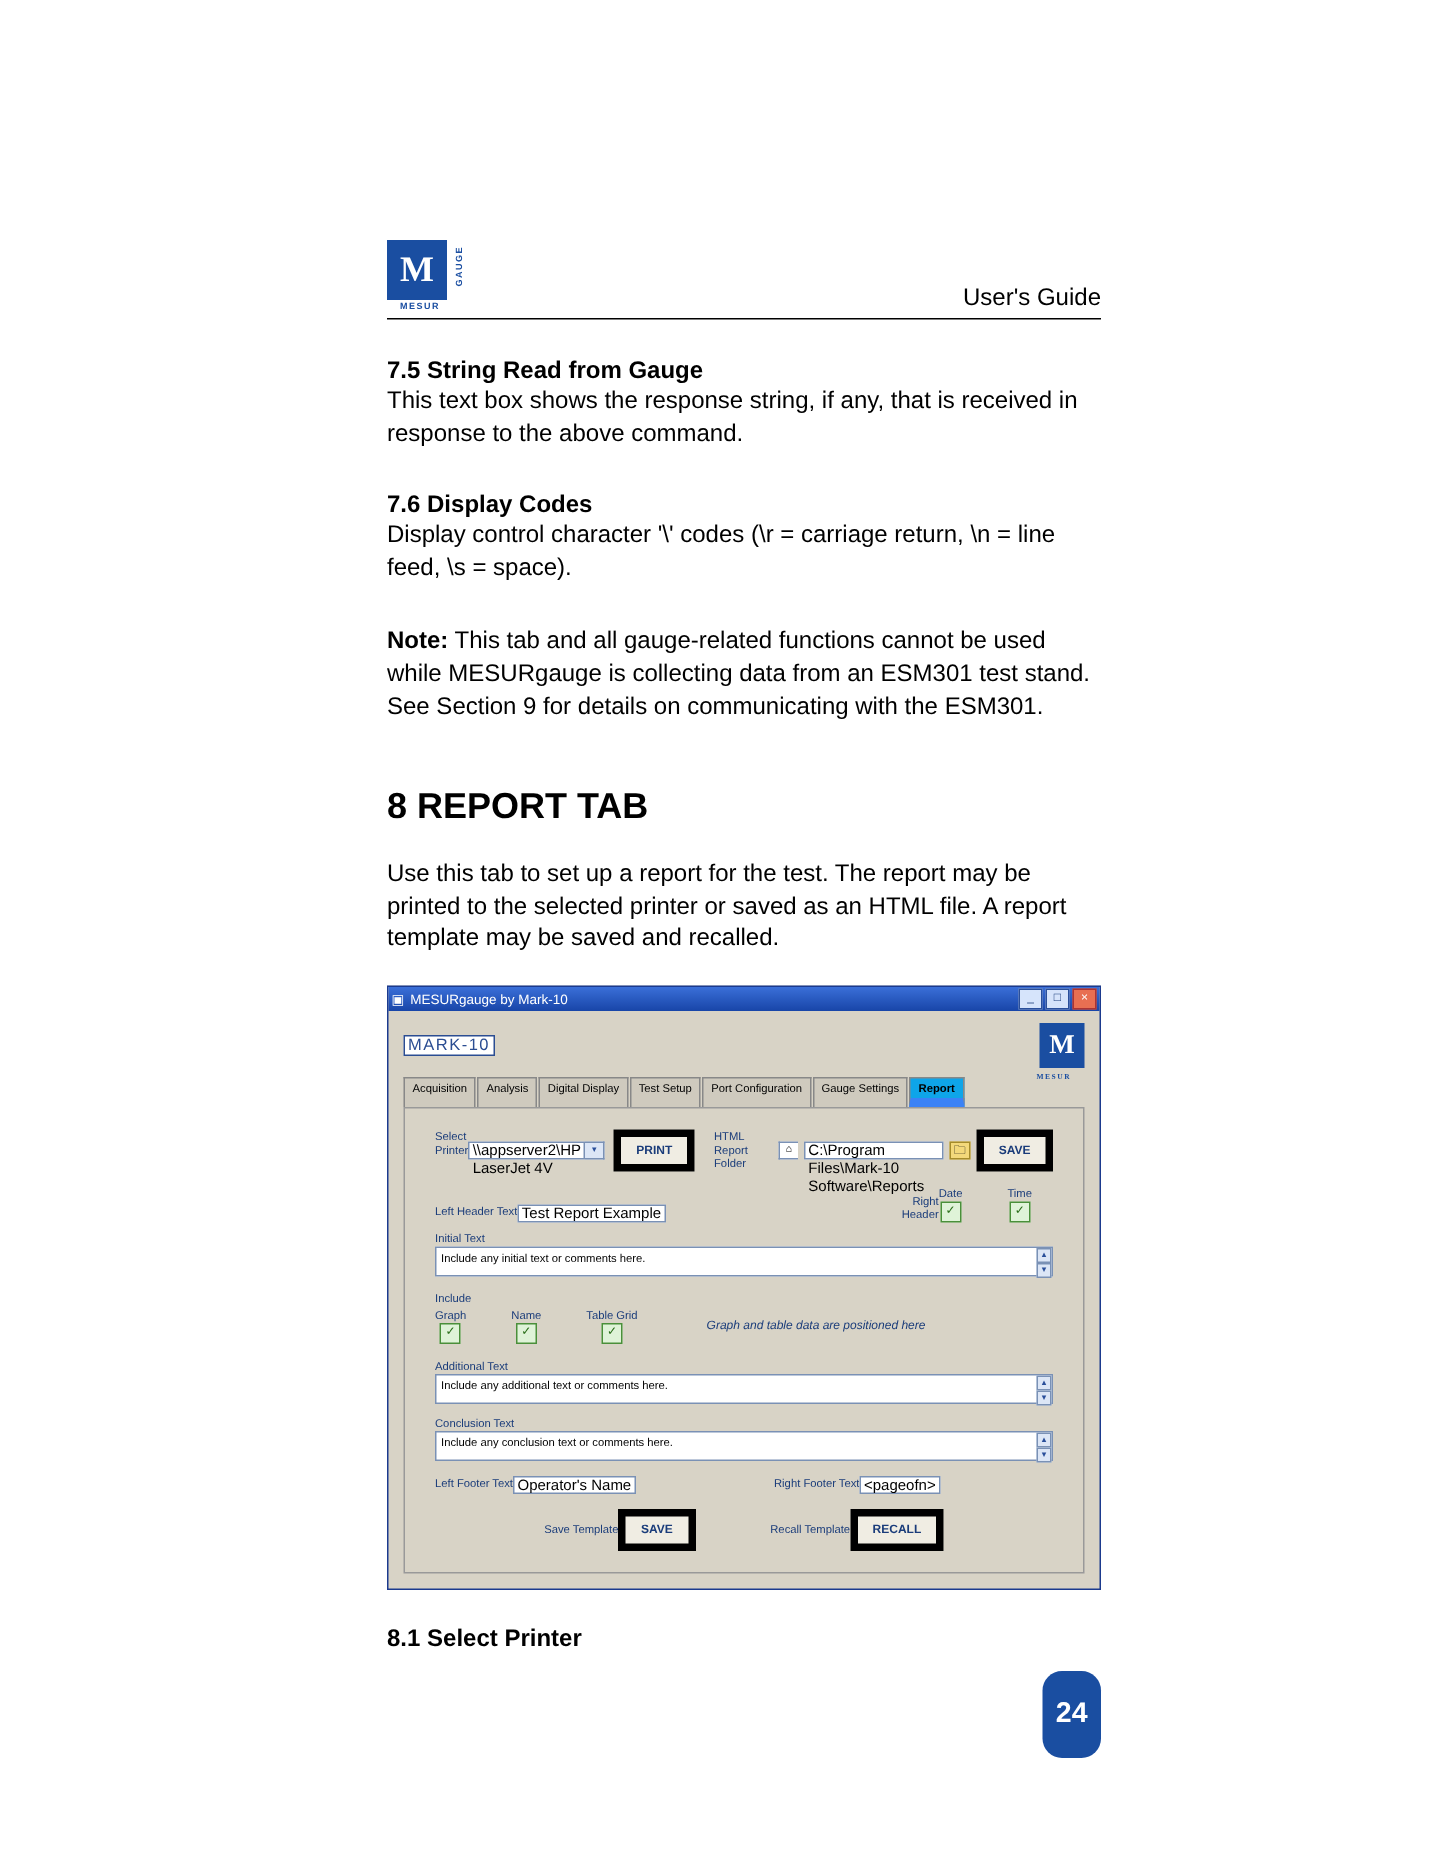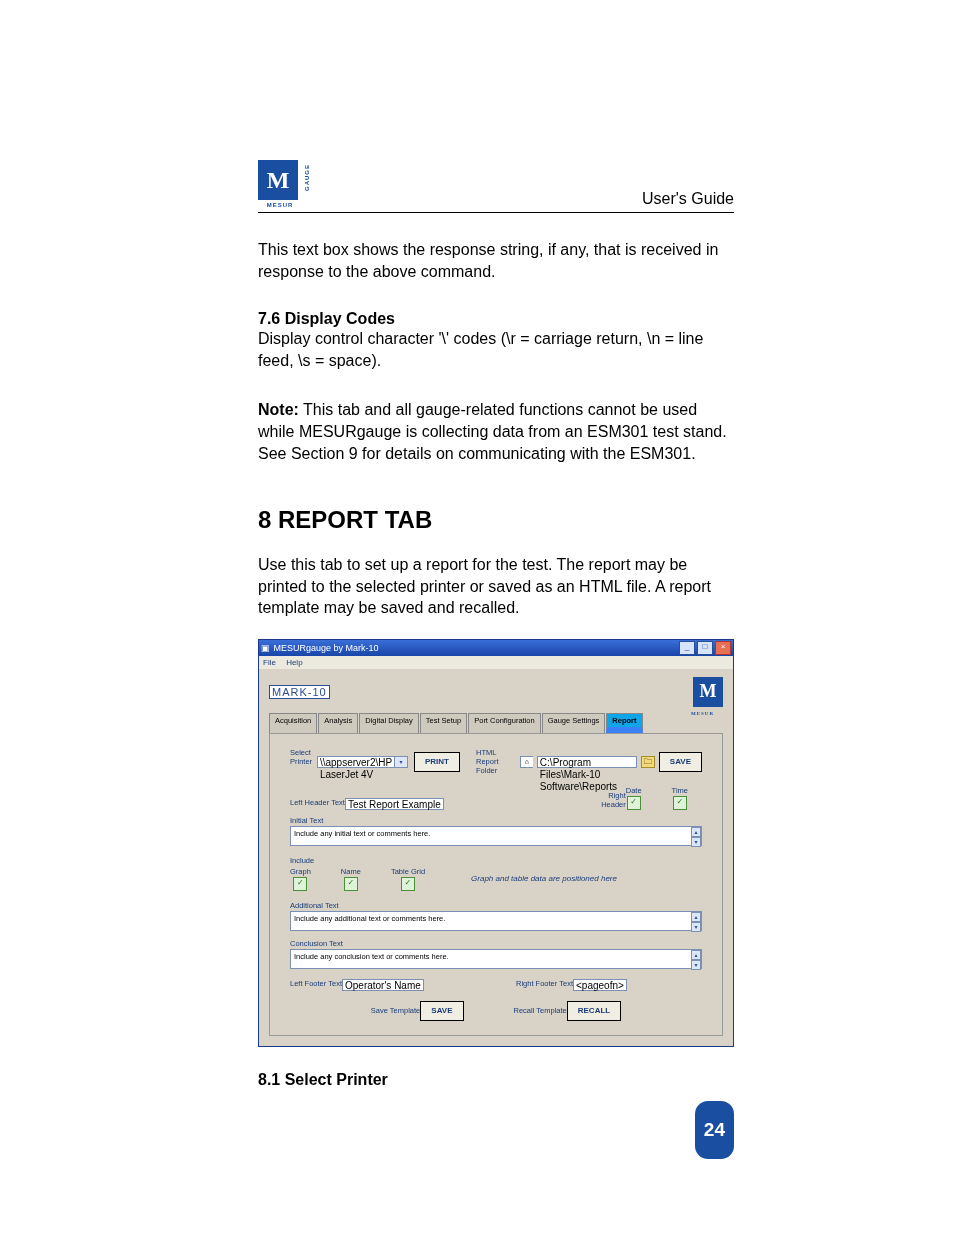--- a/index.html
+++ b/index.html
@@ -199,21 +199,21 @@
     background: #dce6f6;
     border: 1px solid #7a91b5;
     border-left: none;
     font-size: 6px;
     text-align: center;
     line-height: 10px;
     color: #2a4f9a;
   }
   .app-btn {
     background: #f0ede3;
-    border: 1px solid #000000;
+    border: 5px solid #000000;
     font-size: 8px;
     font-weight: bold;
     height: 18px;
     padding: 0 10px;
     display: inline-flex;
     align-items: center;
     justify-content: center;
     color: #1a3c7a;
   }
   .checkbox {
@@ -306,20 +306,21 @@
     <div class="logo-block">
       <div class="logo-square">
           <span>M</span>
         </div>
       <div class="logo-sub">MESUR</div>
       <div class="logo-side">GAUGE</div>
     </div>
     <div class="header-title">User's Guide</div>
   </div>
 
+  <div class="section-head">7.5 String Read from Gauge</div>
   <div class="para">This text box shows the response string, if any, that is received in response to the above command.</div>
 
   <div class="section-head" style="margin-top:28px">7.6 Display Codes</div>
   <div class="para">Display control character '\' codes (\r = carriage return, \n = line feed, \s = space).</div>
 
   <div class="para" style="margin-top:28px">
     <span class="note-label">Note:</span><span> This tab and all gauge-related functions cannot be used while MESURgauge is collecting data from an ESM301 test stand. See Section 9 for details on communicating with the ESM301.</span>
   </div>
 
   <h1 class="chapter">8  REPORT TAB</h1>
@@ -330,24 +331,20 @@
 
     <div class="app-titlebar">
       <span style="margin-right:4px">▣</span>
       <span>MESURgauge by Mark-10</span>
       <span class="spacer"></span>
       <span class="win-btn">_</span>
       <span class="win-btn">□</span>
       <span class="win-btn close">×</span>
     </div>
 
-    <div class="menubar">
-      <span style="margin-right:8px">File</span>
-      <span>Help</span>
-    </div>
 
     <div class="brand-row">
       <span class="brand">MARK-10</span>
       <span class="spacer"></span>
       <div class="mini-logo">M
         <span class="mini-logo-sub">MESUR</span>
       </div>
     </div>
 
     <div class="tabs-row">

